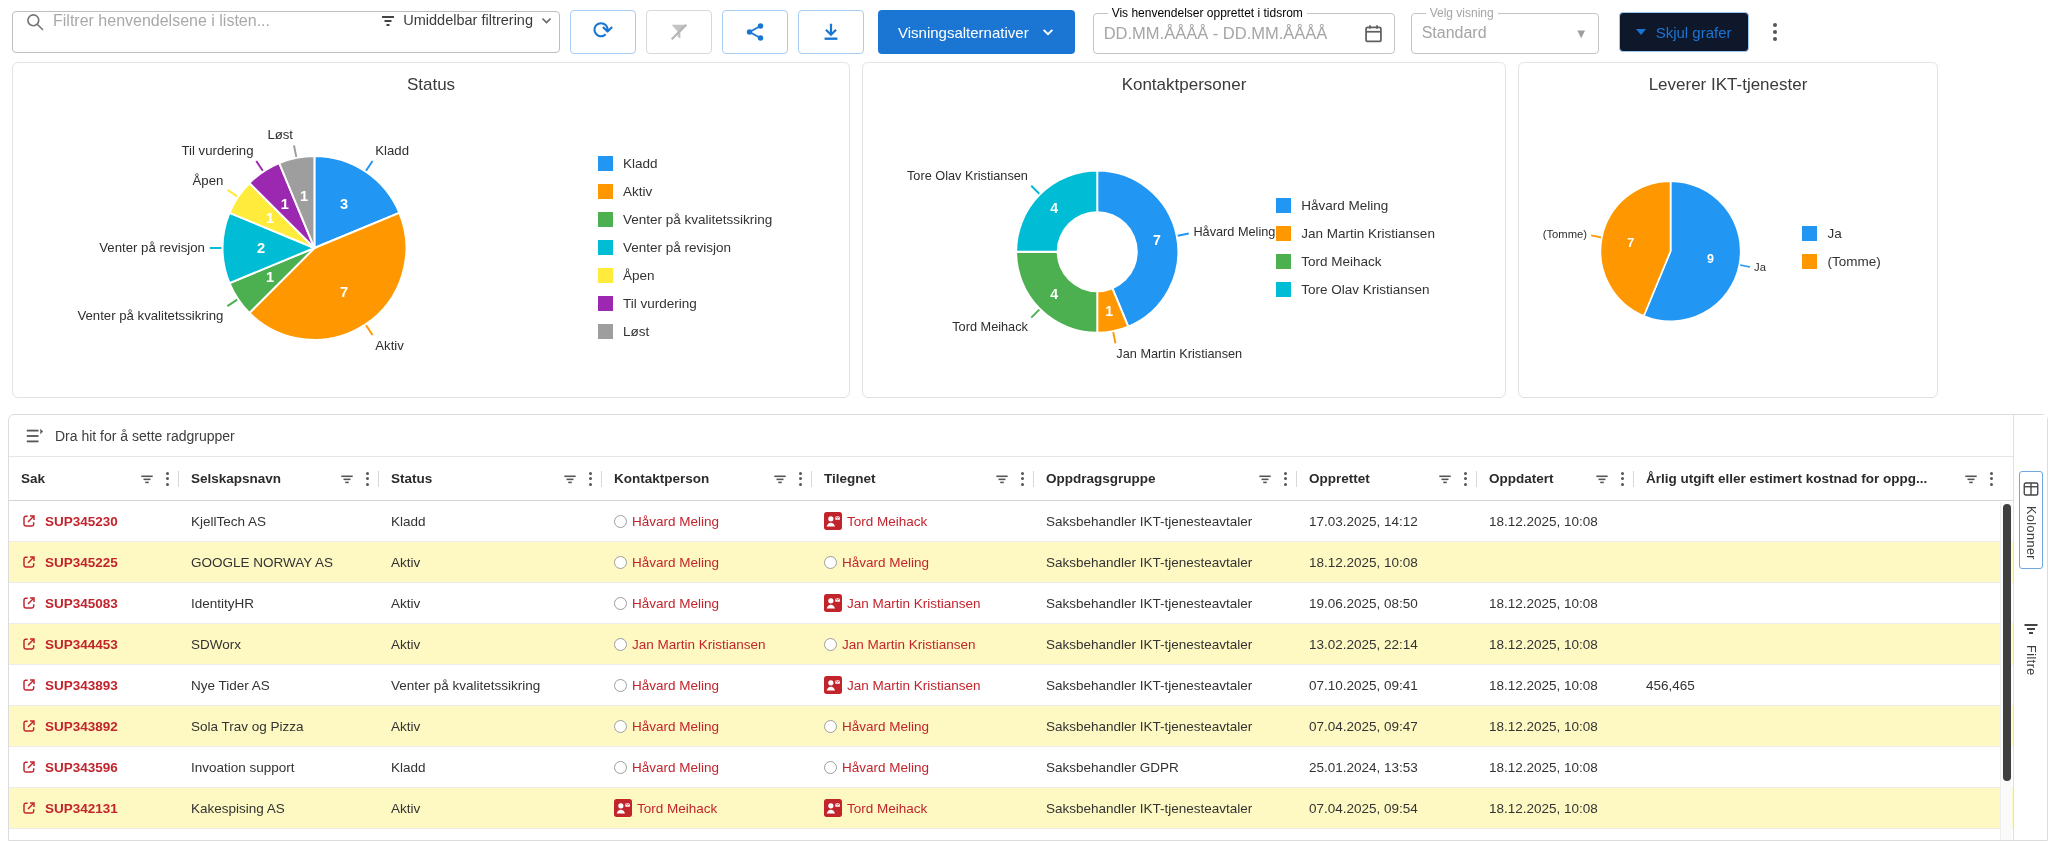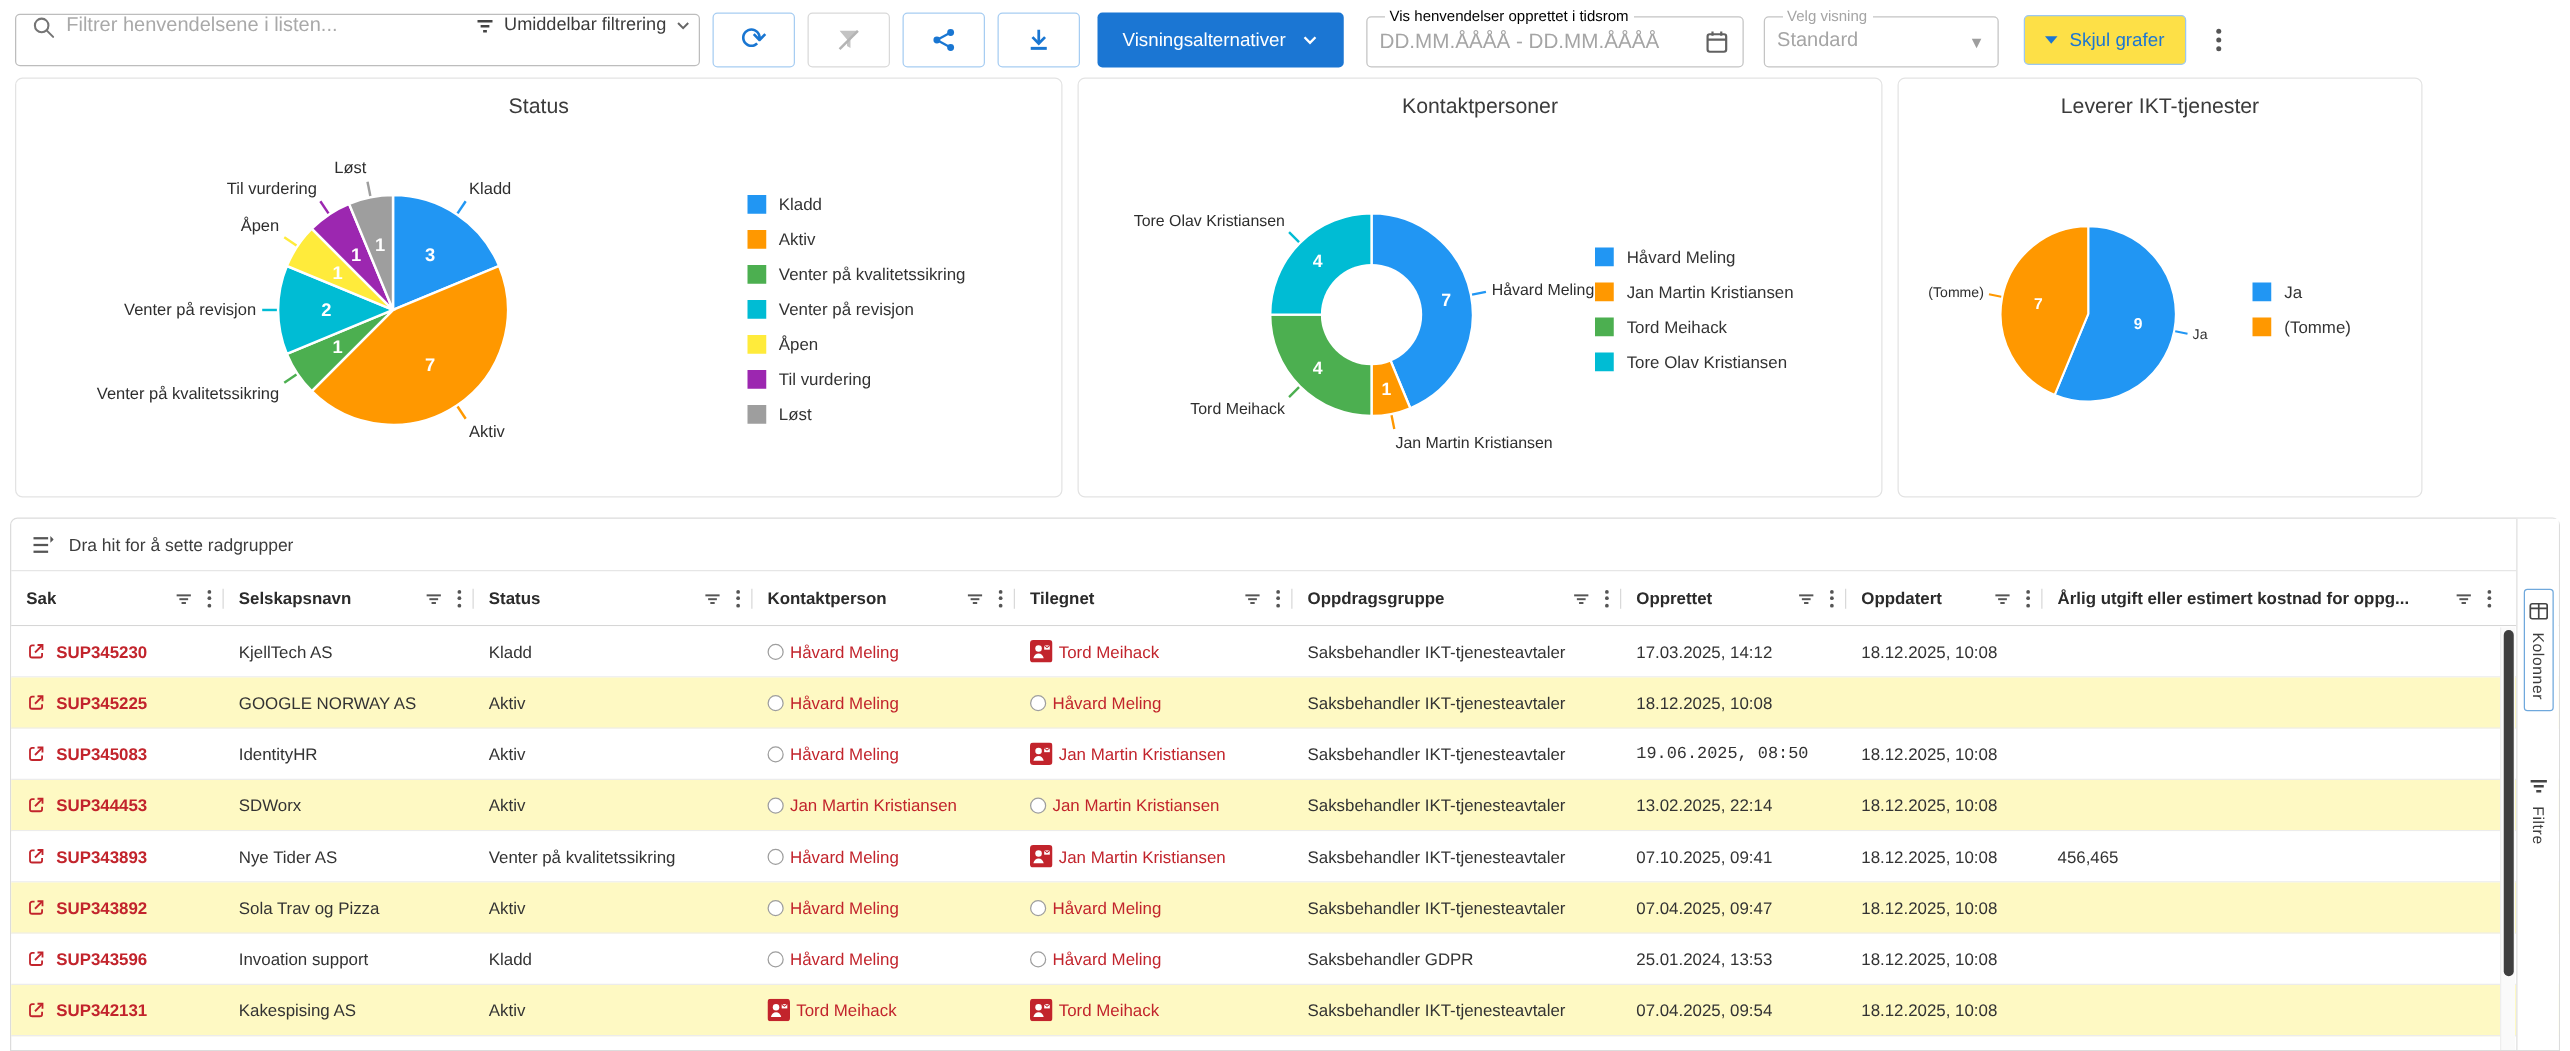--- a/index.html
+++ b/index.html
@@ -18,21 +18,21 @@
   .primary-btn { height:44px; padding:0 20px; background:#1b76d3; color:#fff; border:none; border-radius:4px; font-size:15px; display:flex; align-items:center; gap:12px; cursor:pointer; font-family:inherit; margin-left:4px; }
   fieldset.fld { height:48px; border:1px solid #c4c4c4; border-radius:4px; padding:0 10px; display:flex; align-items:center; margin-top:-4px; background:#fff; }
   fieldset.fld legend { font-size:12px; padding:0 4px; margin-left:4px; }
   .date-fld { width:302px; margin-left:8px; }
   .date-fld legend { color:#000000; }
   .date-fld .date-text { font-size:16.5px; color:#a5a5a5; flex:1; margin-top:-7px; }
   .sel-fld { width:188px; margin-left:6px; }
   .sel-fld legend { color:#a5a5a5; }
   .sel-fld .sel-text { font-size:16px; color:#a5a5a5; flex:1; margin-top:-7px; }
   .sel-caret { color:#9e9e9e; font-size:13px; margin-top:-7px; }
-  .outline-btn { height:40px; padding:0 16px; border:1px solid #9cc7ef; border-radius:4px; background:#fde047; color:#1b76d3; font-size:15px; display:flex; align-items:center; gap:10px; cursor:pointer; font-family:inherit; margin-left:10px; }
+  .outline-btn { height:40px; padding:0 16px; border:1px solid #9cc7ef; border-radius:4px; background:#0f172a; color:#1b76d3; font-size:15px; display:flex; align-items:center; gap:10px; cursor:pointer; font-family:inherit; margin-left:10px; }
   .caret-down { width:0; height:0; border-left:5px solid transparent; border-right:5px solid transparent; border-top:6px solid #1b76d3; }
   .kebab { display:flex; flex-direction:column; gap:3px; padding:6px 10px; cursor:pointer; margin-left:4px; }
   .kebab i { width:4px; height:4px; border-radius:50%; background:#555; }
 
   
   .charts { position:absolute; top:62px; left:12px; display:flex; gap:12px; }
   .chart-card { height:336px; background:#fff; border:1px solid #e3e3e3; border-radius:6px; padding:12px 8px 0; display:flex; flex-direction:column; }
   .chart-card.c0 { width:838px; } .chart-card.c1 { width:644px; } .chart-card.c2 { width:420px; }
   .chart-title { text-align:center; font-size:17px; color:#3b3b3b; margin-bottom:2px; }
   .chart-body { flex:1; display:flex; align-items:center; }
@@ -601,21 +601,21 @@
                 <rect x="12.6" y="4.8" width="5" height="3.8" fill="#fff"></rect>
                 <path d="M12.6 4.8l2.5 1.9 2.5-1.9" stroke="#c2242c" stroke-width="0.9" fill="none"></path>
               </svg>
             </span>
             <span>Jan Martin Kristiansen</span>
           </span>
         </div>
         <div class="td" style="width: 263px;">
           <span>Saksbehandler IKT-tjenesteavtaler</span>
         </div>
-        <div class="td" style="width: 180px; font-family: Liberation Mono, monospace;">
+        <div class="td" style="width: 180px;">
           <span>19.06.2025, 08:50</span>
         </div>
         <div class="td" style="width: 157px;">
           <span>18.12.2025, 10:08</span>
         </div>
         <div class="td" style="width: 369px;">
           <span></span>
         </div>
       </div>
       <div class="trow alt">

